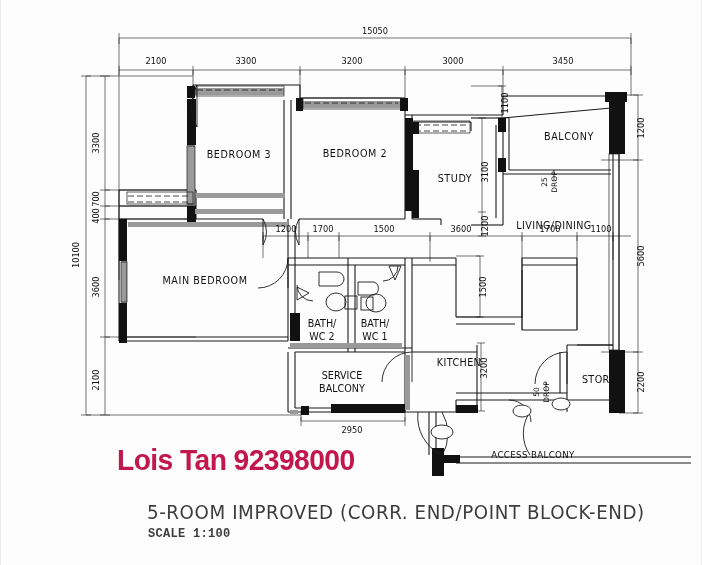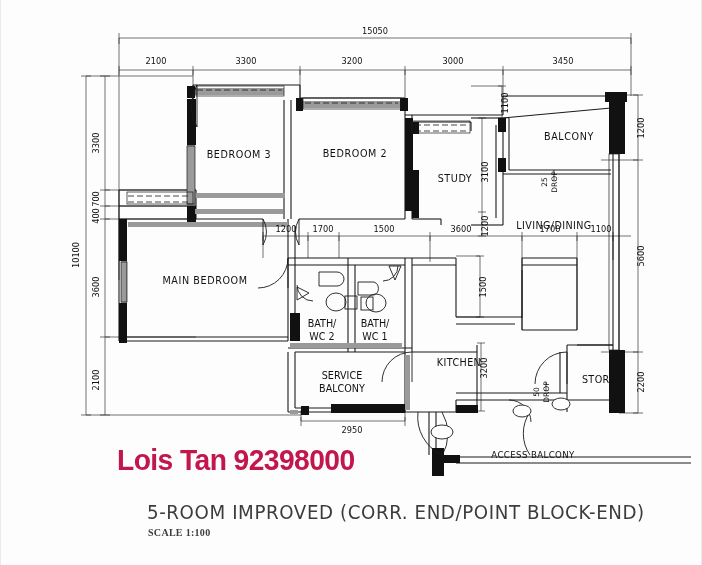--- a/index.html
+++ b/index.html
@@ -50,22 +50,22 @@
     color: #3c3c3c;
     letter-spacing: 0.6px;
     white-space: nowrap;
     transform: scaleX(0.96) scaleY(1.06);
     transform-origin: left top;
   }
   .plan-scale {
     position: absolute;
     left: 147px;
     top: 527px;
-    font-family: Liberation Serif, serif;
-    font-size: 10px;
+    font-family: Liberation Mono, monospace;
+    font-size: 12px;
     font-weight: bold;
     color: #3c3c3c;
     letter-spacing: 0.3px;
     white-space: nowrap;
   }
 </style>
 </head>
 <body>
 
 <div id="page">

